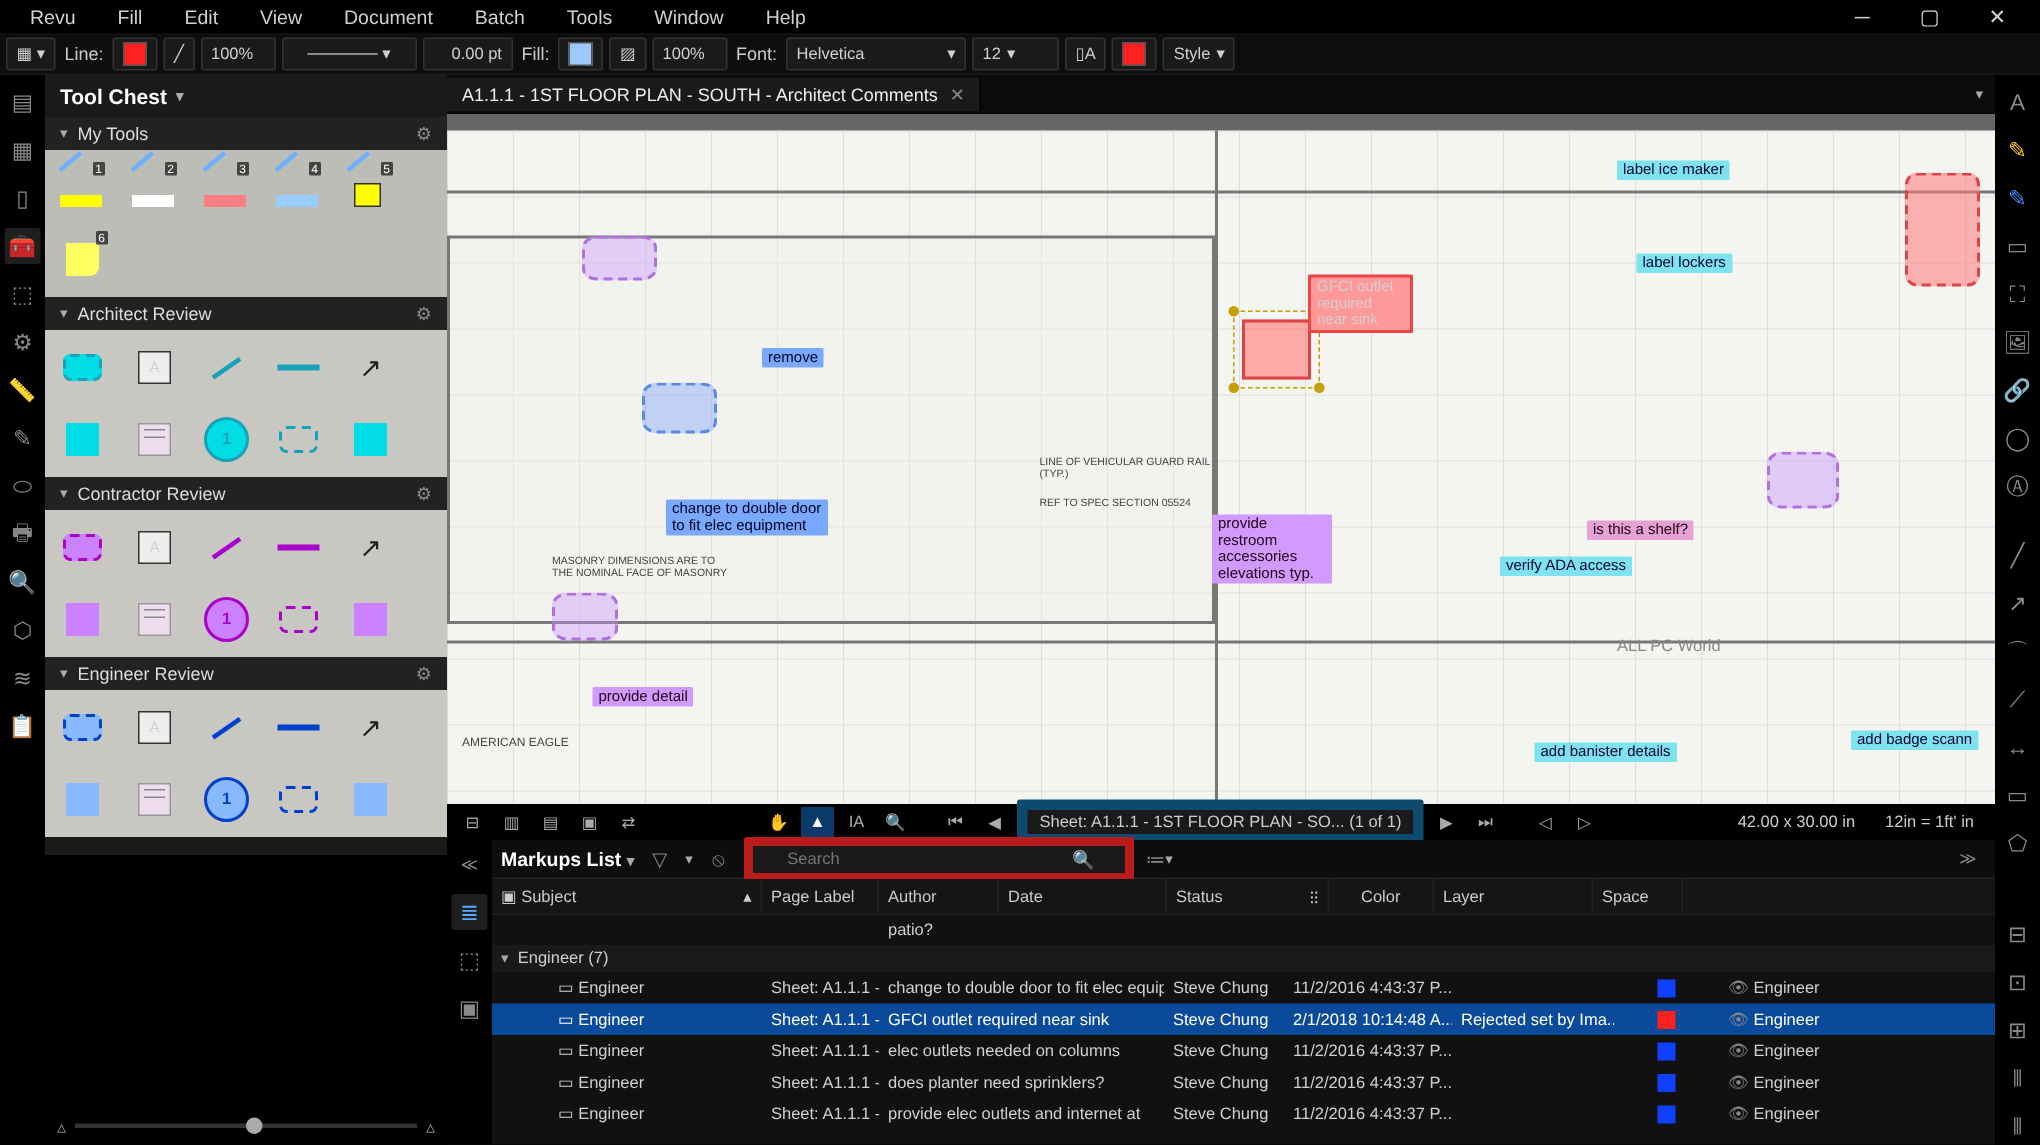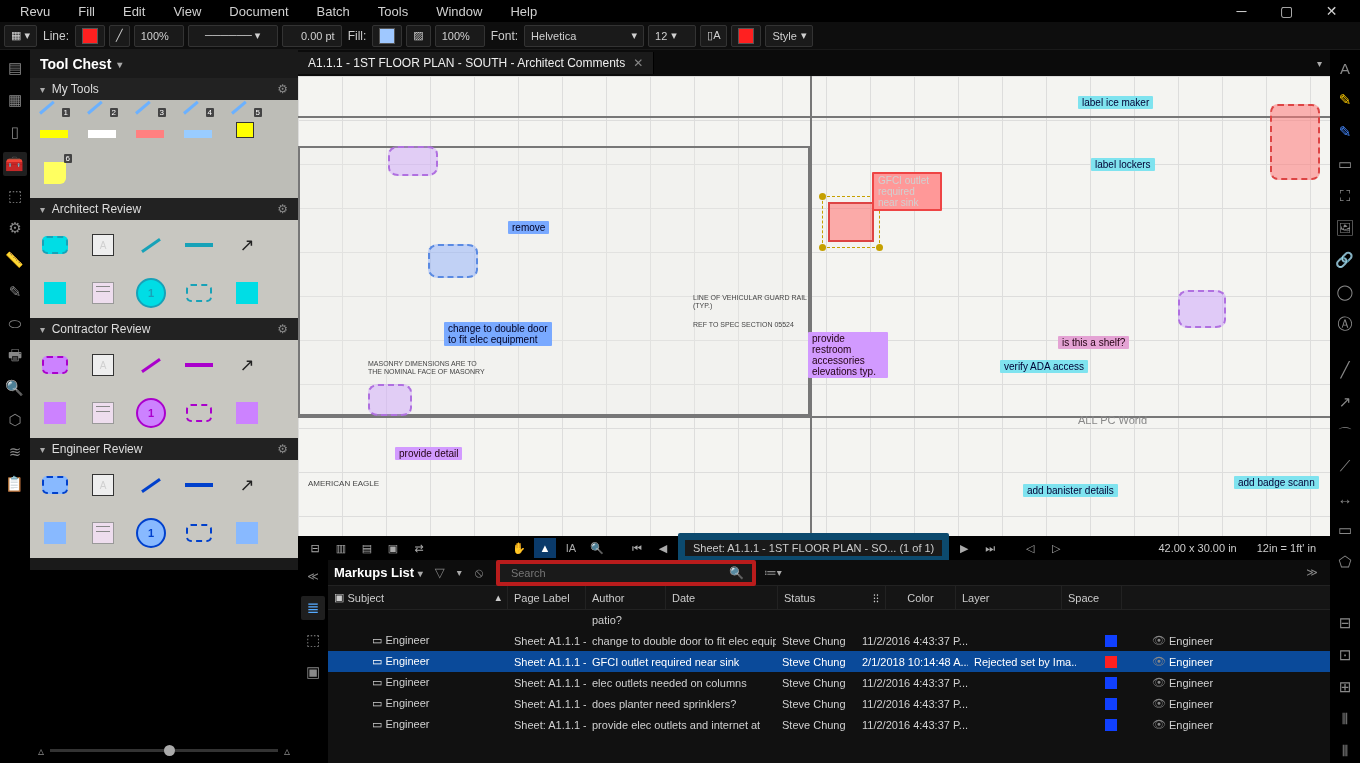--- a/index.html
+++ b/index.html
@@ -39,21 +39,21 @@
 .stamp-circle { width: 30px; height: 30px; border-radius: 50%; display:flex;align-items:center;justify-content:center;font-weight:bold; }
 
 
 .tab-strip { position: absolute; left: 298px; top: 50px; right: 30px; height: 26px; background: #0b0b0b; display: flex; align-items: center; }
 .tab { background: #1a1a1a; padding: 4px 10px; display: flex; align-items: center; gap: 8px; font-size: 12px; color: #eee; border-right: 1px solid #000; cursor: pointer; }
 .tab .x { color: #888; font-size: 12px; cursor: pointer; }
 .tab-strip .spacer { flex: 1; }
 
 
 .doc-area { position: absolute; left: 298px; top: 76px; right: 30px; bottom: 227px; background: #666; overflow: hidden; }
-.doc-canvas { position: absolute; inset: 0; background: #f4f4f1; }
+.doc-canvas { position: absolute; inset: 0; background: #f4f4f1; margin-top: 11px; }
 .blueprint-grid { position: absolute; inset: 0;
   background-image: linear-gradient(#ccc 1px, transparent 1px), linear-gradient(90deg, #ccc 1px, transparent 1px);
   background-size: 44px 44px;
   opacity: 0.55;
 }
 .markup { position: absolute; font-size: 10px; padding: 1px 4px; border-radius: 1px; white-space: nowrap; }
 .mk-cyan { background: #7fe3ef; color: #003; }
 .mk-blue { background: #79a9ff; color: #002; }
 .mk-purple { background: #d29aff; color: #201; }
 .mk-pink { background: #e4a3d4; color: #201; }
@@ -71,21 +71,21 @@
 .sheet-combo { background: #1a1a1a; border: 7px solid #0c4a6e; padding: 2px 8px; border-radius: 2px; }
 .doc-status .spacer { flex: 1; }
 .status-readout { padding: 0 8px; }
 
 
 .markups-panel { position: absolute; left: 298px; right: 30px; bottom: 0; height: 203px; background: #111; display: flex; }
 .mp-side { width: 30px; background: #000; display: flex; flex-direction: column; align-items: center; padding-top: 4px; gap: 8px; }
 .mp-body { flex: 1; display: flex; flex-direction: column; }
 .mp-header { height: 26px; display: flex; align-items: center; gap: 8px; padding: 0 6px; background: #0d0d0d; border-bottom: 1px solid #222; }
 .mp-title { font-size: 13px; font-weight: 600; color: #fff; }
-.mp-search { flex: 0 0 260px; display: flex; align-items: center; background: #1a1a1a; border: 4px solid #b91c1c; border-radius: 2px; padding: 0 8px; }
+.mp-search { flex: 0 0 260px; display: flex; align-items: center; background: #1a1a1a; border: 6px solid #b91c1c; border-radius: 2px; padding: 0 20px; }
 .mp-search input { flex: 1; background: transparent; border: none; color: #ccc; font-size: 11px; outline: none; padding: 3px; }
 .mp-table { flex: 1; overflow: auto; font-size: 11px; }
 .mp-th { display: flex; background: #151515; border-bottom: 1px solid #222; }
 .mp-th .col { padding: 4px 6px; border-right: 1px solid #222; color: #ccc; font-size: 11px; display: flex; align-items: center; }
 .col-subject{width:180px;} .col-page{width:78px;} .col-comments{width:190px;} .col-author{width:80px;} .col-date{width:112px;} .col-status{width:108px;} .col-color{width:70px;justify-content:center;} .col-layer{width:106px;} .col-space{width:60px;}
 .mp-group { padding: 3px 6px; background: #1a1a1a; font-size: 11px; }
 .mp-row { display: flex; padding: 2px 0; }
 .mp-row .col { padding: 2px 6px; overflow: hidden; white-space: nowrap; text-overflow: ellipsis; display:flex; align-items:center; }
 .mp-row.selected { background: #0a4a9a; color: #fff; }
 .eye { color: #888; font-size: 11px; }
@@ -131,21 +131,21 @@
   <span class="tool-btn">
       <span class="color-swatch" style="background:#9fc8ff"></span>
     </span>
   <span class="tool-btn">▨</span>
   <span class="tool-btn pct">100%</span>
   <span class="tool-label">Font:</span>
   <span class="tool-btn" style="width:120px;">
       <span>Helvetica</span>
       <span style="margin-left:auto">▾</span>
     </span>
-  <span class="tool-btn" style="width:48px;"><span>12</span> ▾</span>
+  <span class="tool-btn" style="width:58px;"><span>12</span> ▾</span>
   <span class="tool-btn">▯A</span>
   <span class="tool-btn">
       <span class="color-swatch" style="background:#ff2020"></span>
     </span>
   <span class="tool-btn"><span>Style</span> ▾</span>
 </div>
 
 <div class="left-rail">
   <div class="rail-icon">▤</div>
   <div class="rail-icon">▦</div>
@@ -459,20 +459,21 @@
           </div>
         <div class="col col-color">Color</div>
         <div class="col col-layer">Layer</div>
         <div class="col col-space">Space</div>
       </div>
       <div class="mp-row">
         <div class="col col-subject"></div>
           <div class="col col-page"></div>
         <div class="col col-comments">patio?</div>
       </div>
+      <div class="mp-group"><span class="chev">▾</span>&nbsp;&nbsp;<span>Engineer (7)</span></div>
       <div id="mp-rows">
           <div class="mp-row">
     <div class="col col-subject"><span style="width:38px;display:inline-block"></span>▭&nbsp;Engineer</div>
     <div class="col col-page">Sheet: A1.1.1 -...</div>
     <div class="col col-comments">change to double door to fit elec equipment</div>
     <div class="col col-author">Steve Chung</div>
     <div class="col col-date">11/2/2016 4:43:37 P...</div>
     <div class="col col-status"></div>
     <div class="col col-color">
               <span class="colcell-color" style="background:#1040ff"></span>

